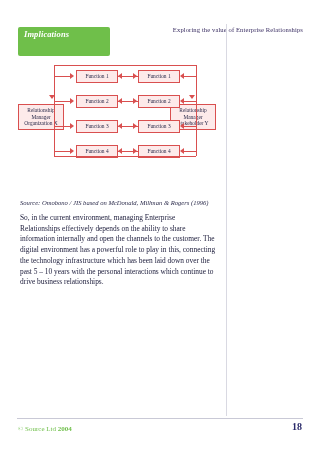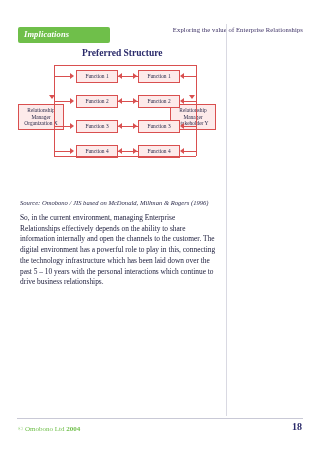--- a/index.html
+++ b/index.html
@@ -14,21 +14,21 @@
     position: relative;
     overflow: hidden;
   }
 
   
   .header-tab {
     position: absolute;
     left: 18px;
     top: 27px;
     width: 92px;
-    height: 16px;
+    height: 29px;
     background: #6fbf4a;
     border-radius: 2px;
   }
   .header-tab-label {
     position: absolute;
     left: 6px;
     top: 2px;
     font-family: "Liberation Serif", serif;
     font-style: italic;
     font-weight: bold;
@@ -185,21 +185,20 @@
 
 <div class="header-tab">
   <span class="header-tab-label">Implications</span>
 </div>
 <div class="header-right">Exploring the value of Enterprise Relationships</div>
 
 <div class="right-rule"></div>
 
 <div class="diagram">
 
-  <div class="diagram-title">Preferred Structure</div>
 
   <div class="node rel" style="left:4px; top:56px;">
     <span class="ln">Relationship</span>
     <span class="ln">Manager</span>
     <span class="ln">Organization X</span>
   </div>
 
   <div class="node rel" style="left:156px; top:56px;">
     <span class="ln">Relationship</span>
     <span class="ln">Manager</span>
@@ -260,14 +259,14 @@
   <div class="ln-h" style="left:168px; top:103px; width:14px;"></div>
   <div class="arrow-l" style="left:166px; top:100px;"></div>
 
   <div class="arrow-r" style="left:176px; top:46px; transform:rotate(90deg);"></div>
 </div>
 
 <div class="source-line">Source: Omobono / JIS based on McDonald, Millman &amp; Rogers (1996)</div>
 <div class="body-para">So, in the current environment, managing Enterprise Relationships effectively depends on the ability to share information internally and open the channels to the customer. The digital environment has a powerful role to play in this, connecting the technology infrastructure which has been laid down over the past 5 – 10 years with the personal interactions which continue to drive business relationships.</div>
 
 <div class="footer-rule"></div>
-<div class="footer-left"><span>© Omobono Ltd </span><span class="yr">2004</span></div>
+<div class="footer-left"><span>© Source Ltd </span><span class="yr">2004</span></div>
 <div class="footer-page">18</div>
 
 </body></html>

